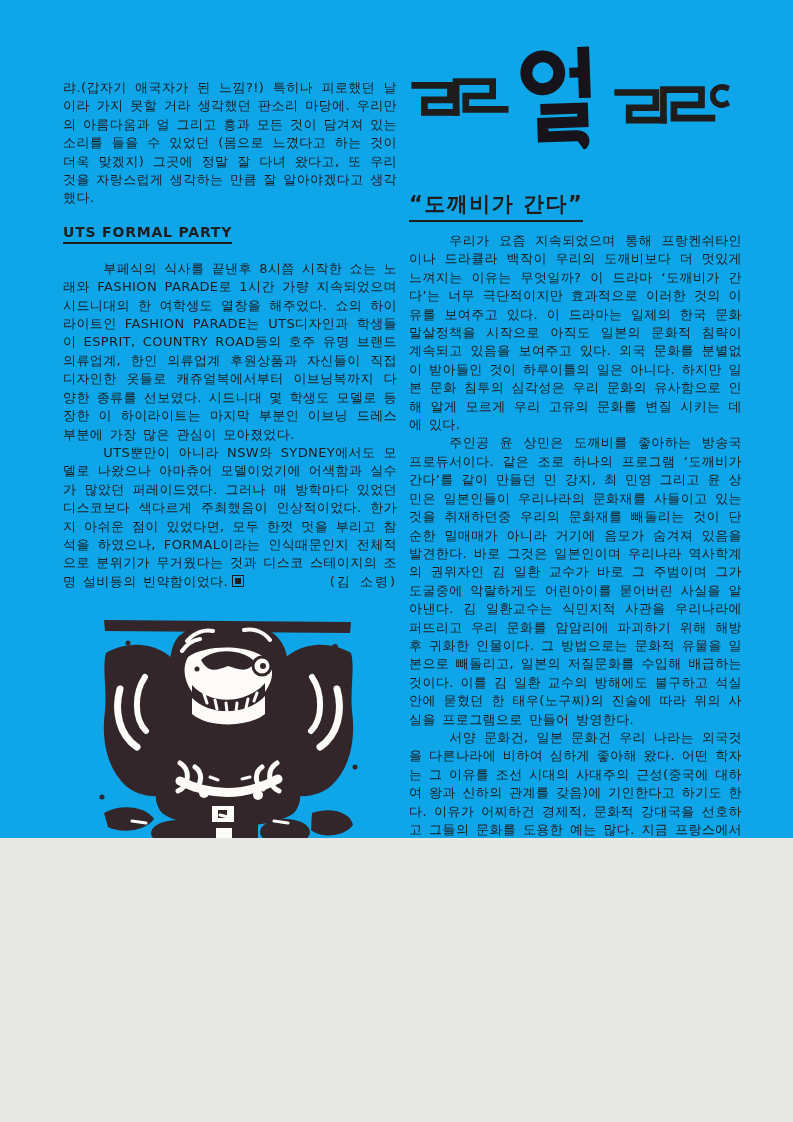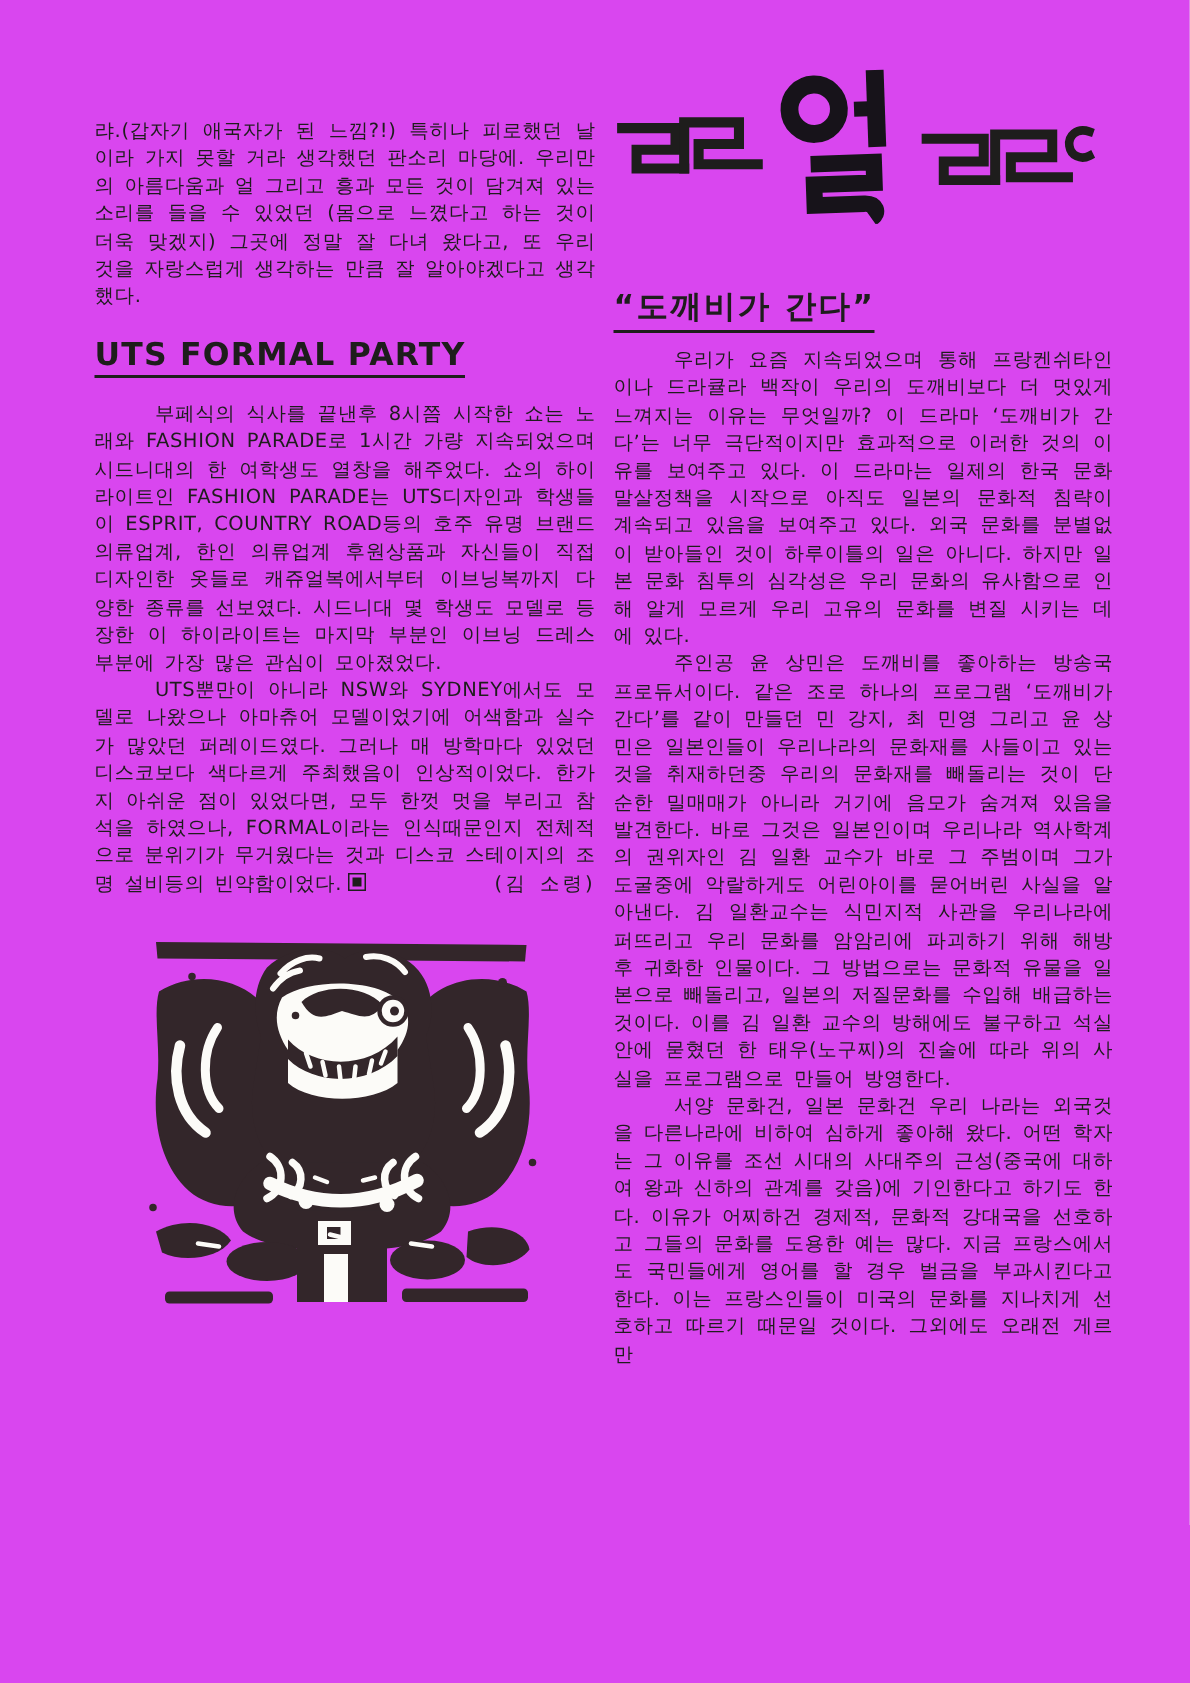--- a/index.html
+++ b/index.html
@@ -1,19 +1,19 @@
 <!DOCTYPE html>
 <html><head>
 <meta charset="utf-8">
 <style>
   html,body { margin:0; padding:0; }
   body { background:#e8e8e6; font-family:"DejaVu Sans", sans-serif; }
   .page {
-    position:relative; width:793px; height:1122px; margin:0 auto;
-    background:#d946ef; color:#1e1d1c; overflow:hidden;
+    position:relative; width:793px; height:838px; margin:0 auto;
+    background:#0ea5e9; color:#1e1d1c; overflow:hidden;
   }
   .col-left  { position:absolute; left:63px;  top:79px; width:334px; }
   .col-right { position:absolute; left:409px; top:42px; width:333px; }
 
   p.body {
     margin:0; font-size:13px; line-height:18.4px;
     text-align:justify; letter-spacing:0.4px; word-spacing:2px;
   }
   .indent { text-indent:3.1em; }
   .gap-top { margin-top:13px; }
@@ -23,21 +23,21 @@
     display:inline-block; width:10px; height:10px;
     border:1.6px solid #1e1d1c; vertical-align:-1px; margin-left:4px;
     position:relative;
   }
   .endmark::after {
     content:""; position:absolute; left:2px; top:2px; right:2px; bottom:2px;
     background:#1e1d1c;
   }
 
   h2.uts-heading {
-    margin:16px 0 20px 0; font-size:21px; font-weight:bold;
+    margin:16px 0 20px 0; font-size:14px; font-weight:bold;
     letter-spacing:0.8px; font-family:"DejaVu Sans", sans-serif;
   }
   h2.uts-heading .u { border-bottom:2.2px solid #1e1d1c; padding-bottom:2px; }
 
   .tile-figure { margin:26px 0 0 29px; width:273px; height:247px; }
   .tile-figure svg { display:block; width:273px; height:247px; }
 
   .masthead { display:flex; align-items:flex-start; height:126px; }
   .fret-left  { width:100px; height:52px; margin-top:28px; }
   .fret-right { width:118px; height:56px; margin-top:32px; margin-left:6px; }

